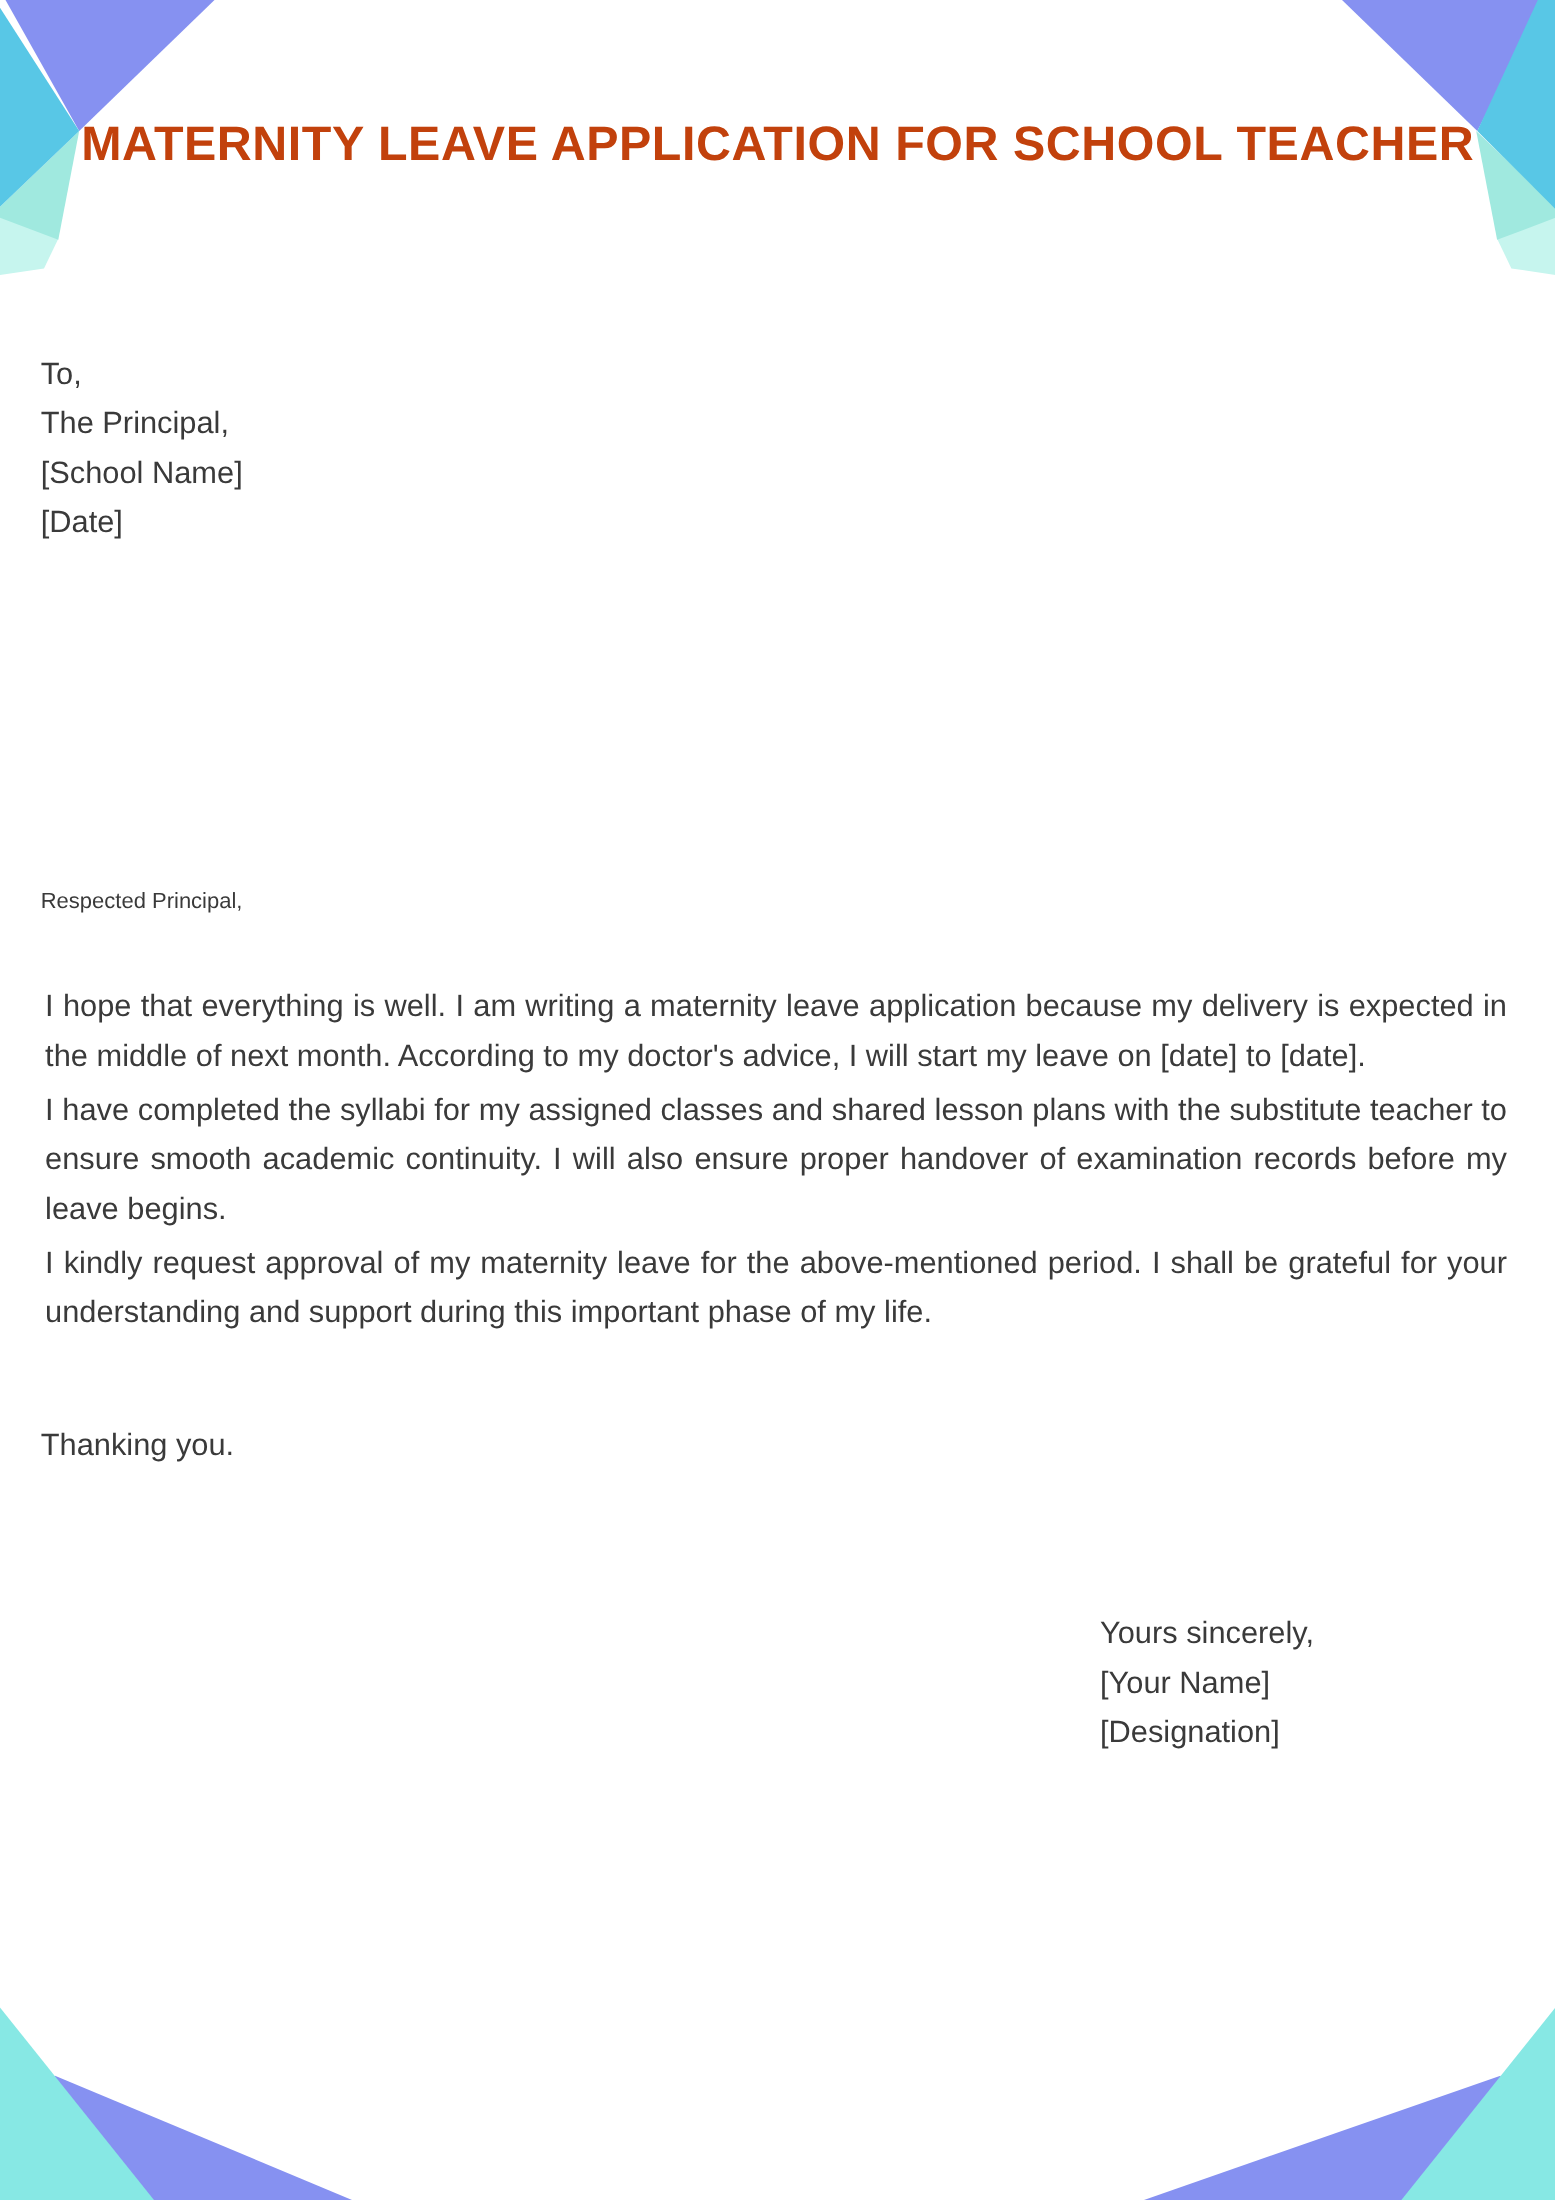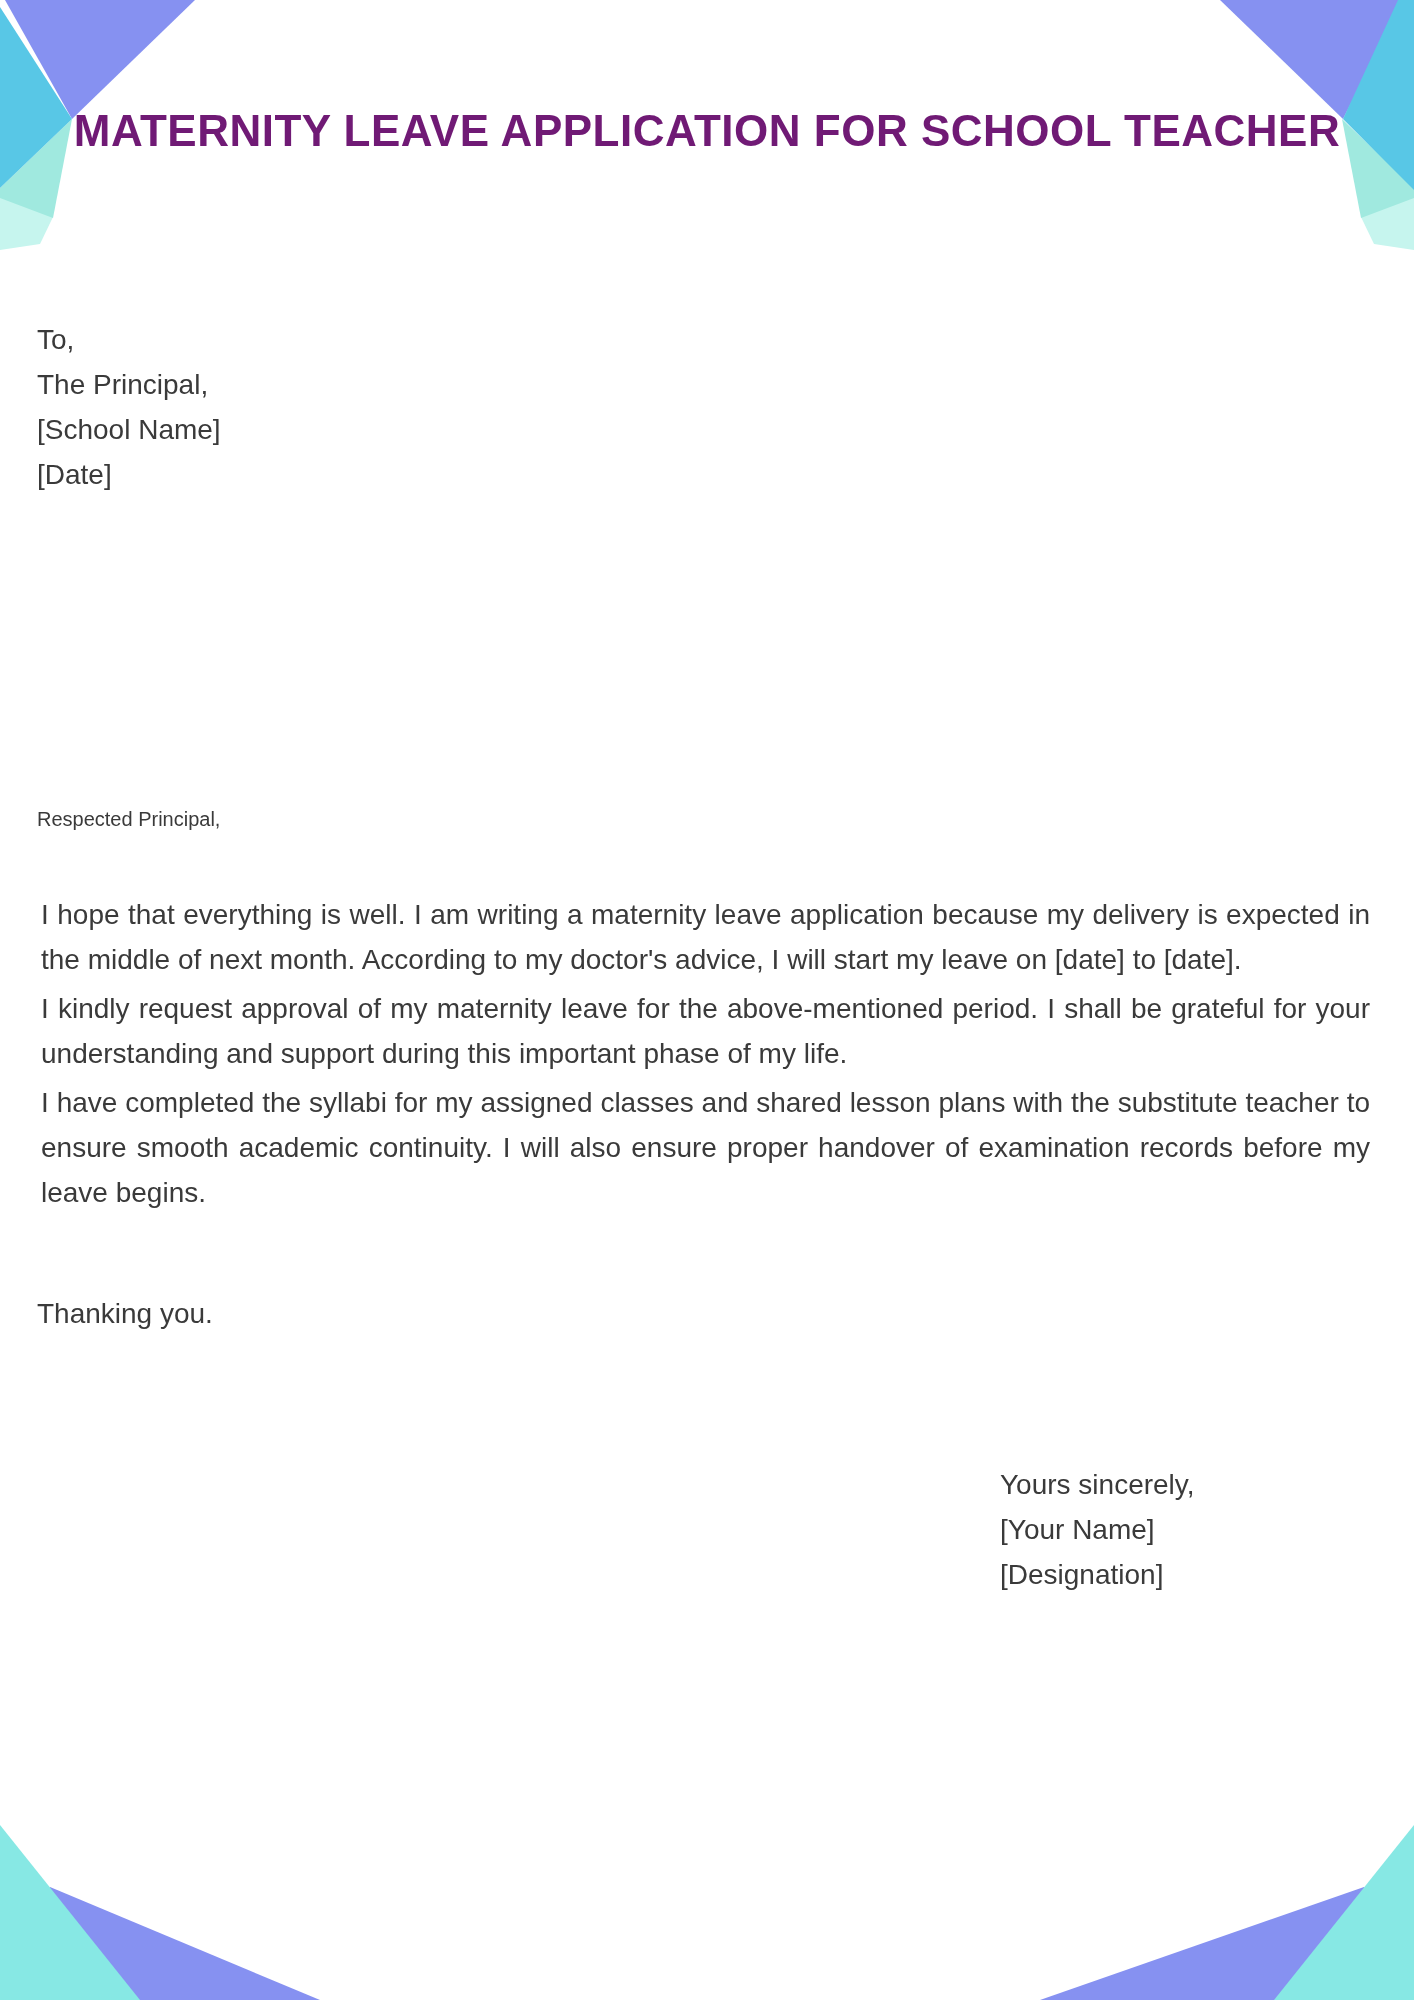--- a/index.html
+++ b/index.html
@@ -94,36 +94,36 @@
     <polygon points="1220,0 1404,0 1343,119" fill="#8691f1"></polygon>
     <polygon points="1398,0 1414,0 1414,190 1343,119" fill="#58c7e6"></polygon>
 
     <polygon points="50,1887 320,2000 0,2000" fill="#8691f1"></polygon>
     <polygon points="0,1825 140,2000 0,2000" fill="#87e8e4"></polygon>
 
     <polygon points="1364,1887 1414,2000 1040,2000" fill="#8691f1"></polygon>
     <polygon points="1414,1825 1414,2000 1274,2000" fill="#87e8e4"></polygon>
   </svg>
 
-  <h1 class="title" style="color: #701a75;">MATERNITY LEAVE APPLICATION FOR SCHOOL TEACHER</h1>
+  <h1 class="title" style="color: #c2410c;">MATERNITY LEAVE APPLICATION FOR SCHOOL TEACHER</h1>
 
   <div class="address">
     <div>To,</div>
     <div>The Principal,</div>
     <div>[School Name]</div>
     <div>[Date]</div>
   </div>
 
 
   <div class="salutation">Respected Principal,</div>
 
   <div class="letter-body">
     <p>I hope that everything is well. I am writing a maternity leave application because my delivery is expected in the middle of next month. According to my doctor's advice, I will start my leave on [date] to [date].</p>
+    <p>I have completed the syllabi for my assigned classes and shared lesson plans with the substitute teacher to ensure smooth academic continuity. I will also ensure proper handover of examination records before my leave begins.</p>
     <p>I kindly request approval of my maternity leave for the above-mentioned period. I shall be grateful for your understanding and support during this important phase of my life.</p>
-    <p>I have completed the syllabi for my assigned classes and shared lesson plans with the substitute teacher to ensure smooth academic continuity. I will also ensure proper handover of examination records before my leave begins.</p>
   </div>
 
   <div class="closing">Thanking you.</div>
 
   <div class="signature">
     <div>Yours sincerely,</div>
     <div>[Your Name]</div>
     <div>[Designation]</div>
   </div>
 

